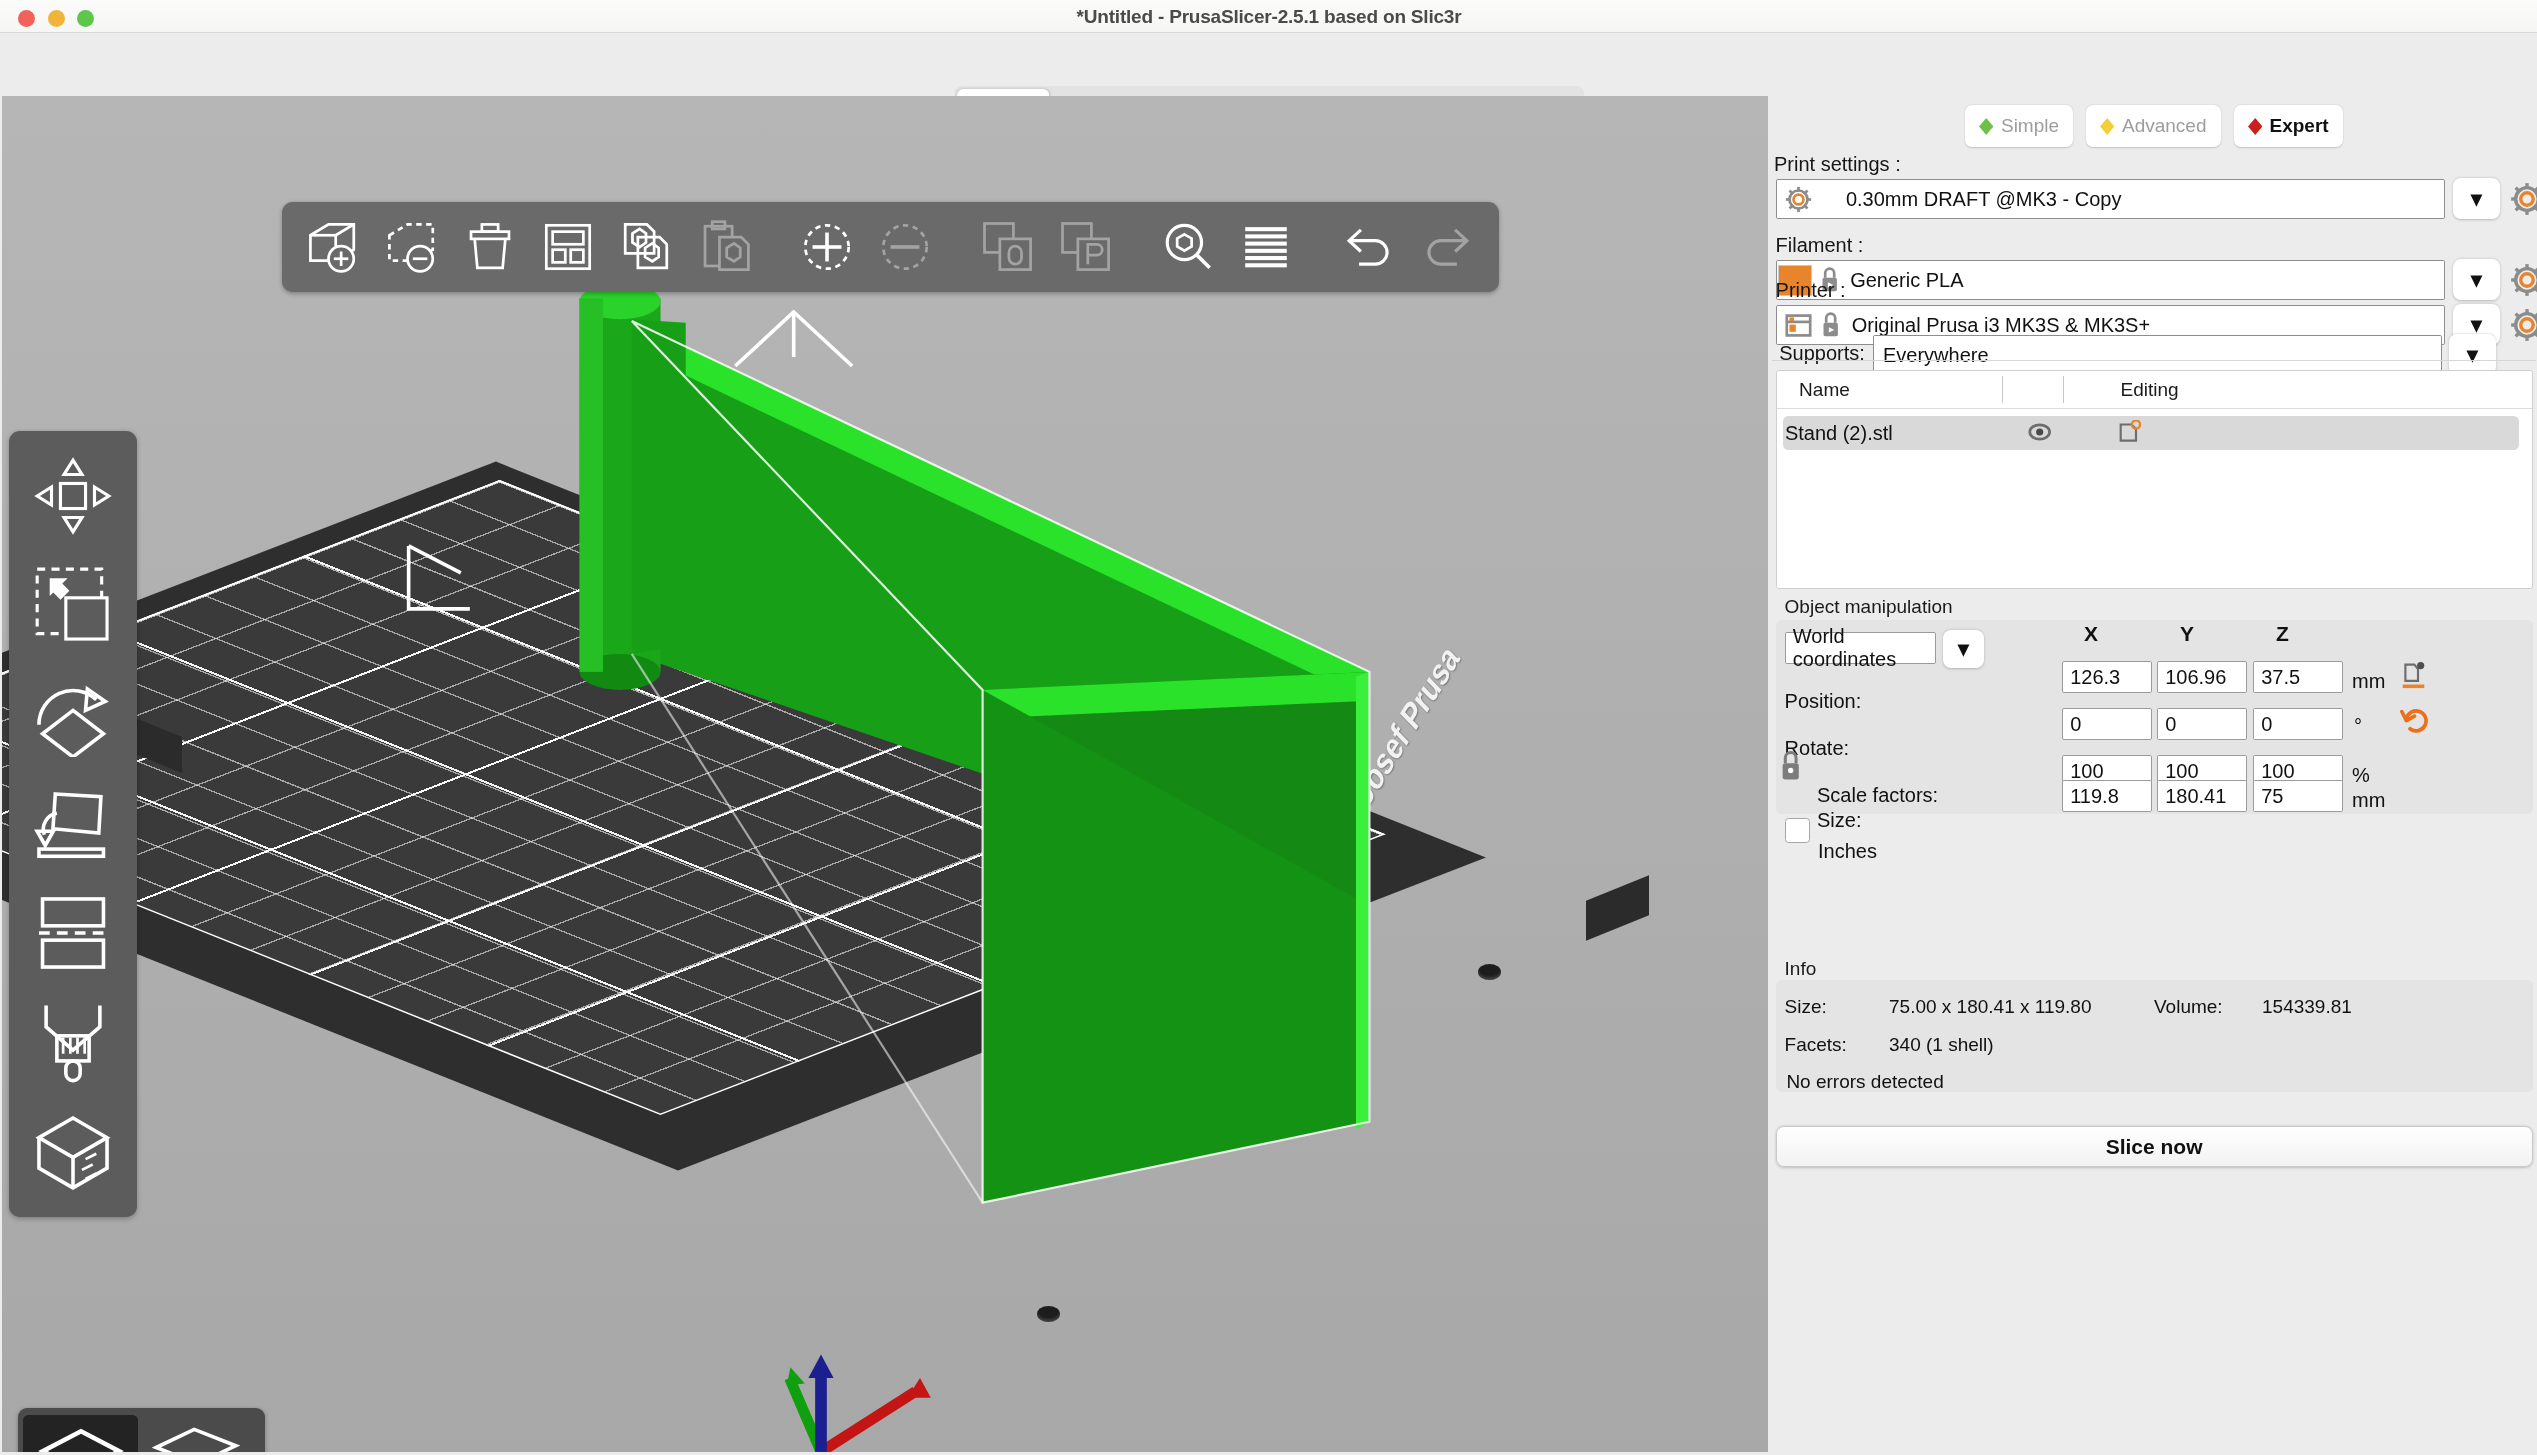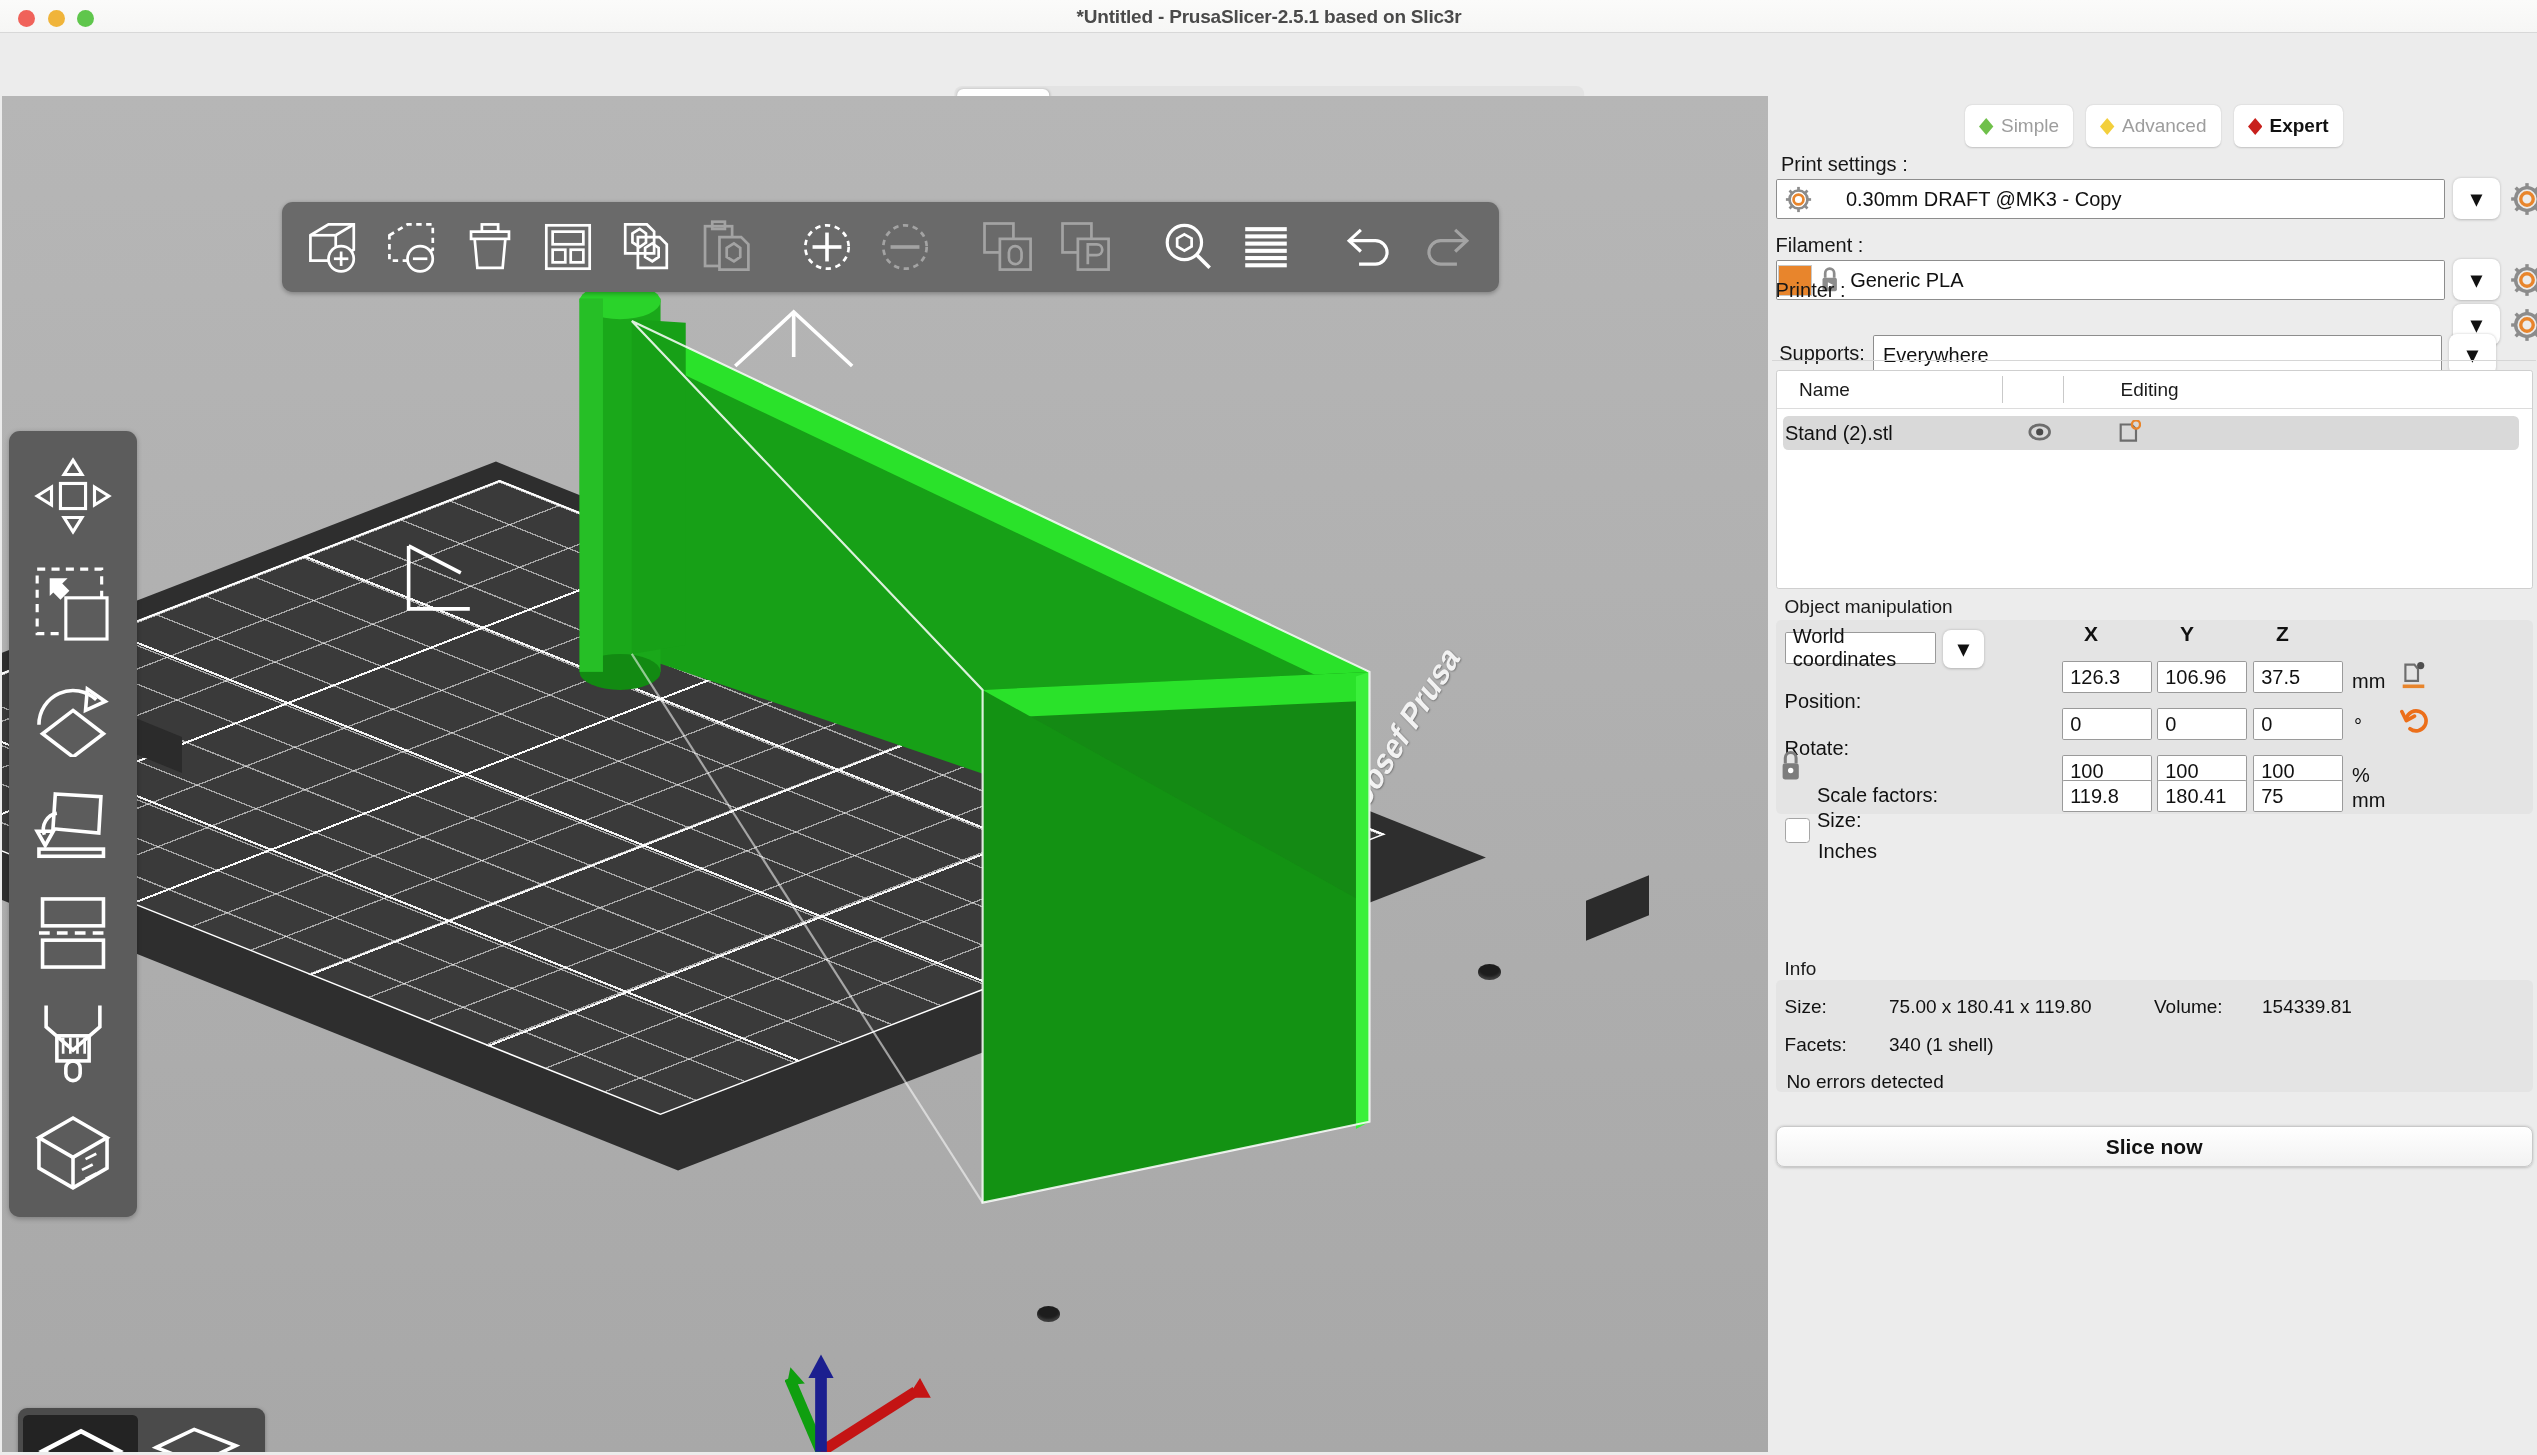--- a/index.html
+++ b/index.html
@@ -552,21 +552,21 @@
     <div class="mode-chip active">
       <span class="mode-dot">
         <svg width="14.4" height="17" viewBox="0 0 16 19">
             <path d="M8 0 L16 9.5 L8 19 L0 9.5 Z" fill="#c8201c"></path>
           </svg>
       </span>
       <span>Expert</span>
     </div>
   </div>
 
-  <div class="plabel" style="left:9px; top:57px;">Print settings :</div>
+  <div class="plabel" style="left:2px; top:57px;">Print settings :</div>
   <div class="combo" style="left:3.6px; top:83px; width:669px;">
     <span class="combo-icon">
       <svg width="27" height="27" viewBox="0 0 30 30">
         <circle cx="15" cy="15" r="10" fill="none" stroke="#8c8c8c" stroke-width="3"></circle>
         <circle cx="15" cy="15" r="5.5" fill="none" stroke="#e8852c" stroke-width="3"></circle>
         <g stroke="#8c8c8c" stroke-width="3">
           <line x1="15" y1="1" x2="15" y2="6"></line>
             <line x1="15" y1="24" x2="15" y2="29"></line>
           <line x1="1" y1="15" x2="6" y2="15"></line>
             <line x1="24" y1="15" x2="29" y2="15"></line>
@@ -625,20 +625,38 @@
           <line x1="24" y1="15" x2="29" y2="15"></line>
         <line x1="5" y1="5" x2="9" y2="9"></line>
           <line x1="21" y1="21" x2="25" y2="25"></line>
         <line x1="25" y1="5" x2="21" y2="9"></line>
           <line x1="9" y1="21" x2="5" y2="25"></line>
       </g>
     </svg>
   </div>
 
   <div class="plabel" style="left:3.6px; top:183px;">Printer :</div>
+  <div class="combo" style="left:3.6px; top:209px; width:669px;">
+    <span class="combo-icon">
+      <svg width="29" height="27" viewBox="0 0 32 30">
+        <rect x="3" y="4" width="26" height="22" fill="none" stroke="#8c8c8c" stroke-width="3"></rect>
+        <line x1="3" y1="11" x2="29" y2="11" stroke="#8c8c8c" stroke-width="3"></line>
+        <rect x="6" y="14" width="7" height="8" fill="#e8852c"></rect>
+        <rect x="6" y="6" width="5" height="4" fill="#e8852c"></rect>
+      </svg>
+    </span>
+    <span class="lock-icon">
+      <svg width="23.4" height="27" viewBox="0 0 26 30">
+        <path d="M8 13 L8 8 A5 5 0 0 1 18 8 L18 13" fill="none" stroke="#8c8c8c" stroke-width="3"></path>
+        <rect x="5" y="13" width="16" height="15" rx="2" fill="#8c8c8c"></rect>
+        <polygon points="11,18 17,21 11,24" fill="#ffffff"></polygon>
+      </svg>
+    </span>
+    <span class="ctext">Original Prusa i3 MK3S &amp; MK3S+</span>
+  </div>
   <div class="dropbtn" style="left:681px; top:208px;">
     <span class="chev">▾</span>
   </div>
   <div class="cog" style="left:738px; top:212px;">
     <svg width="34" height="34" viewBox="0 0 30 30">
       <circle cx="15" cy="15" r="10" fill="none" stroke="#8c8c8c" stroke-width="3"></circle>
       <circle cx="15" cy="15" r="5.5" fill="none" stroke="#e8852c" stroke-width="3"></circle>
       <g stroke="#8c8c8c" stroke-width="3">
         <line x1="15" y1="1" x2="15" y2="6"></line>
           <line x1="15" y1="24" x2="15" y2="29"></line>

